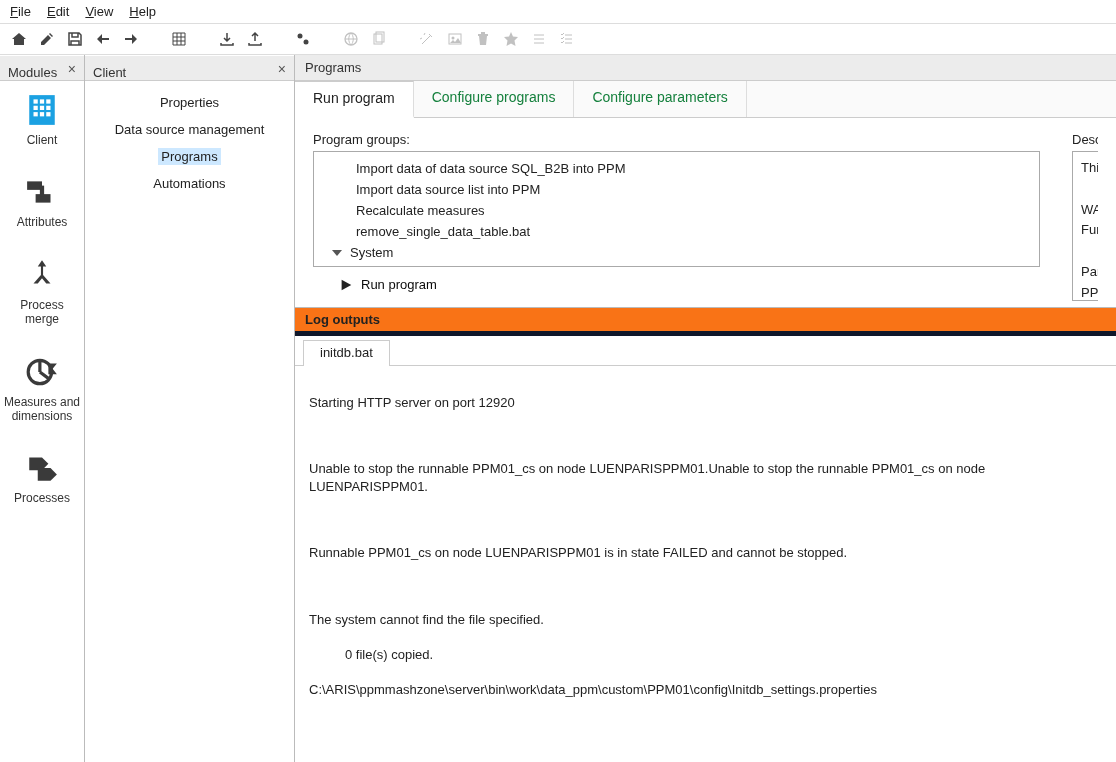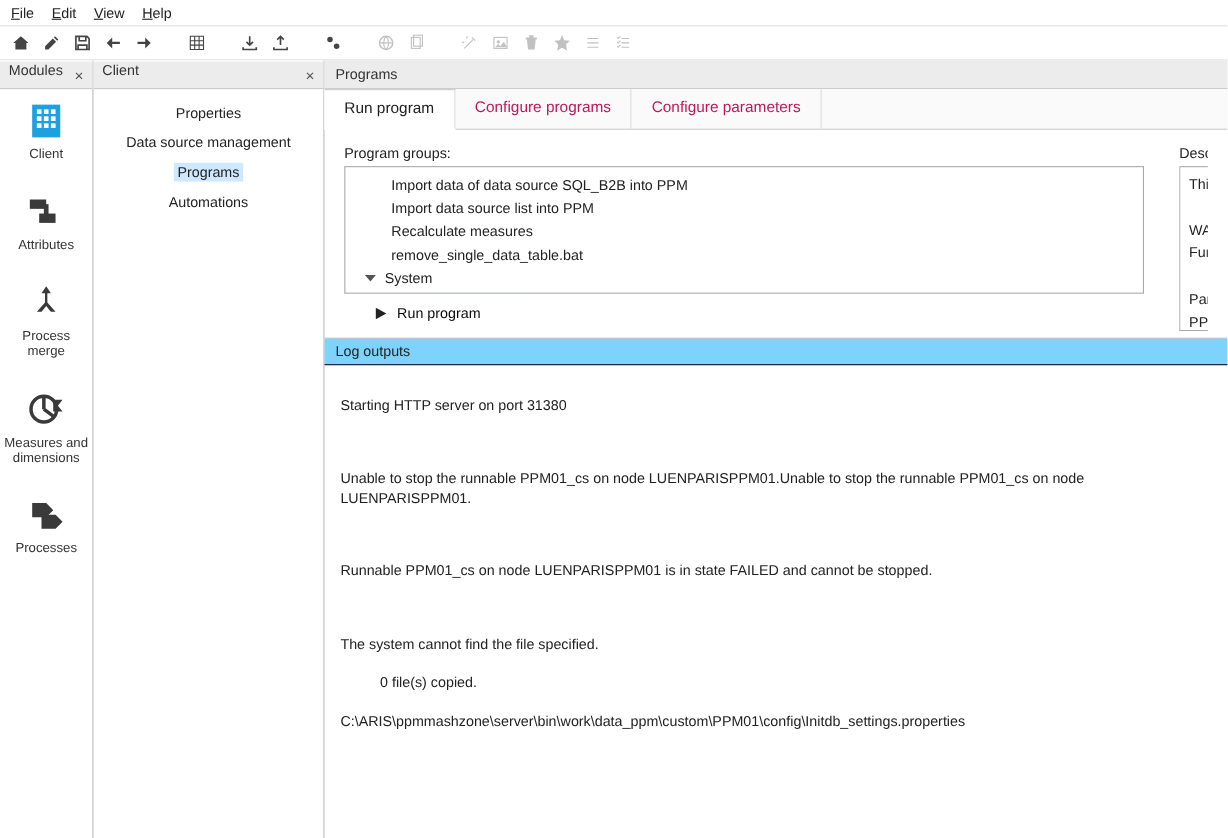--- a/index.html
+++ b/index.html
@@ -15,59 +15,59 @@
   .toolbar { display: flex; align-items: center; gap: 10px; padding: 6px 10px; border-bottom: 1px solid #ddd; }
   .toolbar .tbtn { width: 18px; height: 18px; display: inline-flex; align-items: center; justify-content: center; color: #555; cursor: pointer; }
   .toolbar .sep { width: 10px; height: 1px; }
   .toolbar svg { width: 16px; height: 16px; display:block; }
   .toolbar .dis { opacity: .45; cursor: default; }
 
   
   .mainrow { flex: 1; display: flex; min-height: 0; }
 
   
-  .panel-header { background: #ececec; border-bottom: 1px solid #ccc; border-top: 1px solid #fff; height: 26px; display: flex; align-items: flex-start; padding: 0 8px; font-size: 13px; color: #333; position: relative; }
+  .panel-header { background: #ececec; border-bottom: 1px solid #ccc; border-top: 1px solid #fff; height: 26px; display: flex; align-items: flex-end; padding: 0 8px; font-size: 13px; color: #333; position: relative; }
   .panel-header .close { position: absolute; right: 6px; top: 4px; color: #555; font-size: 14px; cursor: pointer; line-height: 1; padding: 2px;}
   .modules { width: 85px; border-right: 1px solid #bbb; display: flex; flex-direction: column; }
   .modules-body { flex: 1; overflow: hidden; }
   .mod-item { display: flex; flex-direction: column; align-items: center; gap: 6px; padding: 12px 2px 16px; cursor: pointer; font-size: 12px; color: #333; text-align:center; line-height:1.2;}
   .mod-item svg { width: 34px; height: 34px; }
   .mod-selected .mod-label { }
   .icon-fill-blue { fill: #1ba1e2; }
   .icon-fill-dark { fill: #3a3a3a; }
 
   
   .client { width: 210px; border-right: 1px solid #bbb; display: flex; flex-direction: column; }
   .client-body { flex: 1; padding: 8px 0; }
   .nav-item { padding: 6px 10px; cursor: pointer; text-align: center; }
   .nav-item.selected span { background: #cde8ff; padding: 1px 3px; }
 
   
   .work { flex: 1; display: flex; flex-direction: column; min-width: 0; }
   .work-header { background: #ececec; border-bottom: 1px solid #ccc; height: 26px; display: flex; align-items: center; padding: 0 10px; font-size: 13px; color: #333; }
   .tabs { display: flex; border-bottom: 1px solid #ccc; margin: 0; background:#fafafa;}
-  .tab { padding: 8px 18px 10px; color: #be185d; border-right: 1px solid #ddd; cursor: pointer; font-size: 14px;}
+  .tab { padding: 8px 18px 10px; color: #15803d; border-right: 1px solid #ddd; cursor: pointer; font-size: 14px;}
   .tab.active { background: #fff; color: #222; border-bottom: 2px solid #fff; margin-bottom: -1px; border-top: 1px solid #ccc;}
   .run-area { padding: 14px 18px 6px; display: flex; gap: 32px; }
   .run-left { flex: 1; min-width:0;}
   .group-label { font-size: 13px; margin-bottom: 4px; }
   .tree-box { border: 1px solid #aaa; height: 116px; overflow-y: scroll; padding: 6px 0 6px 14px; font-size: 13px; position:relative;}
   .tree-item { padding: 3px 0 3px 28px; cursor: default;}
   .tree-group { padding: 3px 0 3px 4px; display: flex; align-items: center; gap: 4px;}
   .tree-group .caret { width:0;height:0;border-left:5px solid transparent;border-right:5px solid transparent;border-top:6px solid #555; display:inline-block; margin-right:4px;}
   .tree-item.selected span { background: #cde8ff; padding: 0 2px;}
   .run-btn-row { display: flex; align-items: center; gap: 8px; padding: 10px 0 4px 26px; color: #0a0a0a; cursor:pointer;}
   .run-btn-row svg{width:14px;height:14px;}
   .desc-box { width: 26px; overflow: hidden; white-space: nowrap;}
   .desc-box .desc-label{font-size:13px; margin-bottom:4px;}
   .desc-inner { border:1px solid #aaa; height:150px; padding:6px 8px; font-size:13px; line-height:1.6; width:380px;}
   
   
   .log-section { flex:1; display:flex; flex-direction:column; min-height:0; border-top:1px solid #bbb;}
-  .log-header { background:#7dd3fc; padding:4px 10px; border-bottom:1px solid #0f172a;}
+  .log-header { background:#f97316; padding:4px 10px; border-bottom:5px solid #0f172a;font-weight:bold;}
   .log-tabs { display:flex; padding: 4px 8px 0; border-bottom:1px solid #ccc;}
   .log-tab { border:1px solid #ccc; border-bottom:none; padding:4px 16px 6px; background:#fff; font-size:13px; margin-bottom:-1px;}
   .log-body { flex:1; overflow:auto; padding:10px 14px; font-size:13px; line-height:1.35; white-space:pre-wrap; font-family: "Segoe UI", Tahoma, sans-serif;}
   .log-body p{margin:0;}
   .log-body .gap{height:14px;}
   .indent { padding-left: 36px;}
 </style>
 </head>
 <body>
 
@@ -284,22 +284,25 @@
           <div>WARNING: When you run this program, you irrevocably delete all data from the PPM system!</div>
           <div>Further information is available in the PPM Operation Guide.</div><br>
           <div>Parameters:</div>
           <div>PPM_CONF_INITDB_LANGUAGE: Specifies the language.</div>
         </div>
       </div>
     </div>
 
     <div class="log-section">
       <div class="log-header">Log outputs</div>
+      <div class="log-tabs">
+        <div class="log-tab"><span>initdb.bat</span></div>
+      </div>
       <div class="log-body">
-<p>Starting HTTP server on port 31380</p>
+<p>Starting HTTP server on port 12920</p>
 <div class="gap"></div>
 <p>Unable to stop the runnable PPM01_cs on node LUENPARISPPM01.Unable to stop the runnable PPM01_cs on node LUENPARISPPM01.</p>
 <div class="gap"></div>
 <p>Runnable PPM01_cs on node LUENPARISPPM01 is in state FAILED and cannot be stopped.</p>
 <div class="gap"></div>
 <p>The system cannot find the file specified.</p>
 <p class="indent">0 file(s) copied.</p>
 <p>C:\ARIS\ppmmashzone\server\bin\work\data_ppm\custom\PPM01\config\Initdb_settings.properties</p>
 
 

